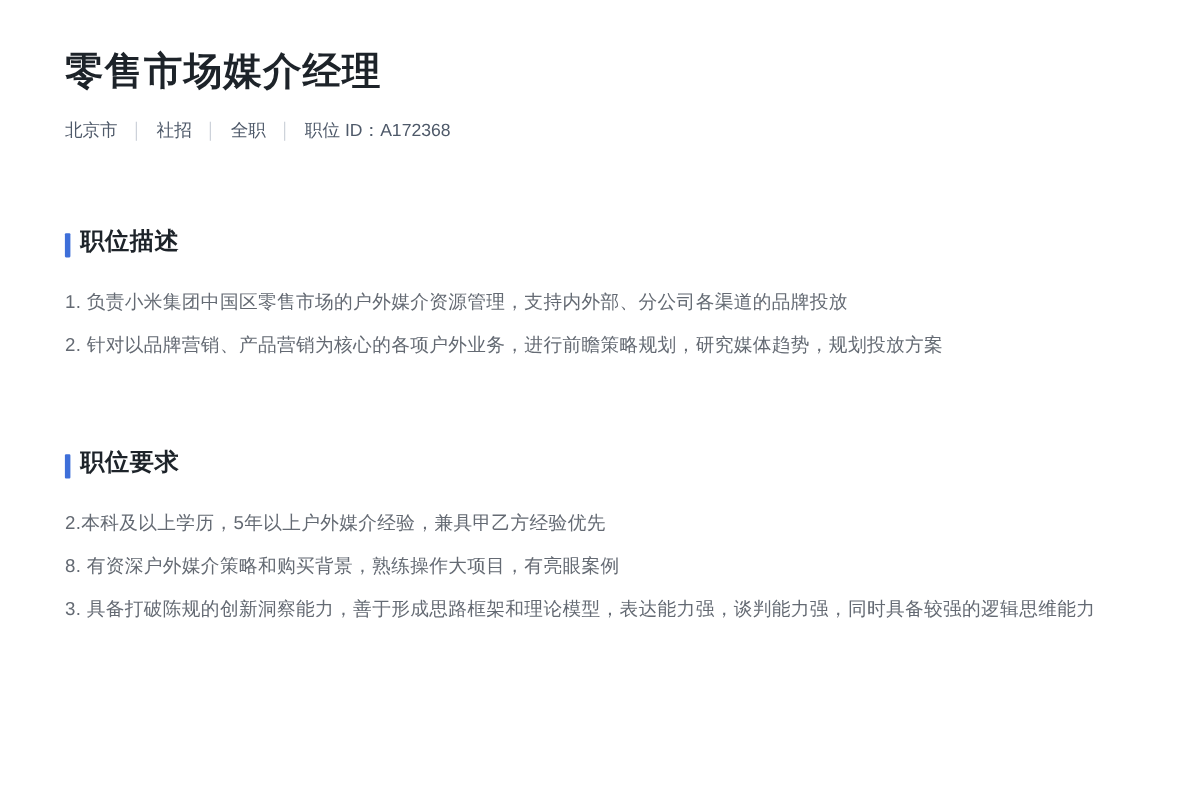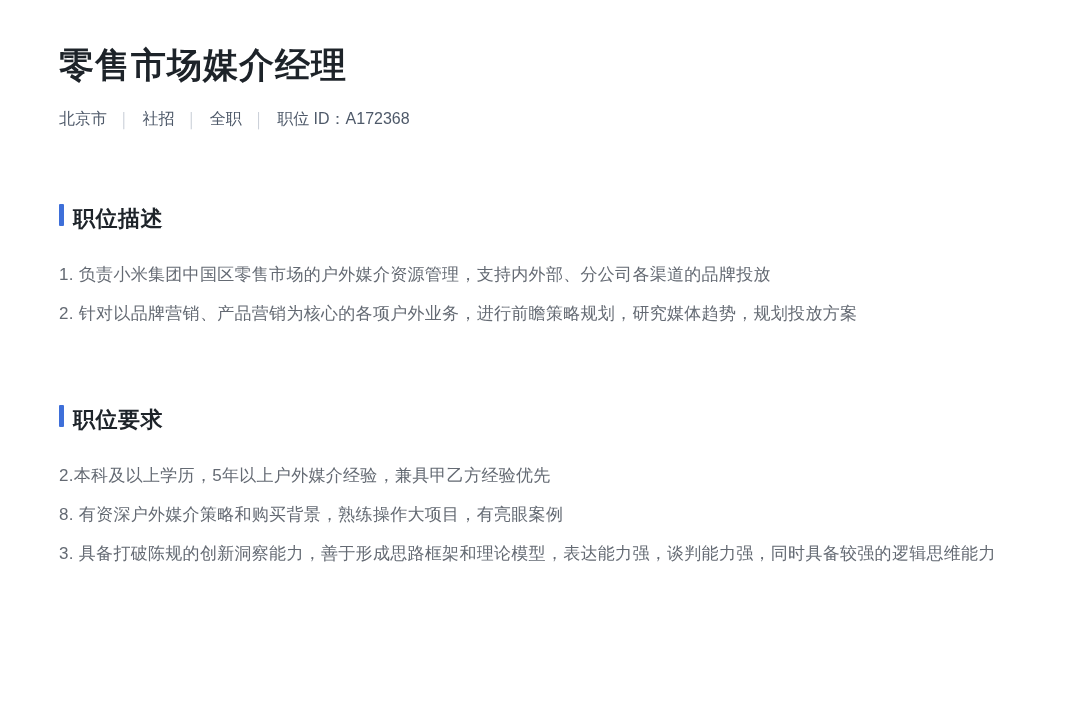--- a/index.html
+++ b/index.html
@@ -38,21 +38,21 @@
     align-items: center;
   }
   .meta-row .sep {
     color: #ccd1d9;
     margin: 0 13px;
     font-size: 15px;
     transform: scaleY(0.95);
   }
   .section-heading {
     display: flex;
-    align-items: flex-start;
+    align-items: flex-end;
     margin: 74px 0 24px 0;
     font-size: 22px;
     font-weight: 700;
     color: #1d2329;
     letter-spacing: 0.5px;
   }
   .accent-bar {
     display: inline-block;
     width: 5px;
     height: 22px;

